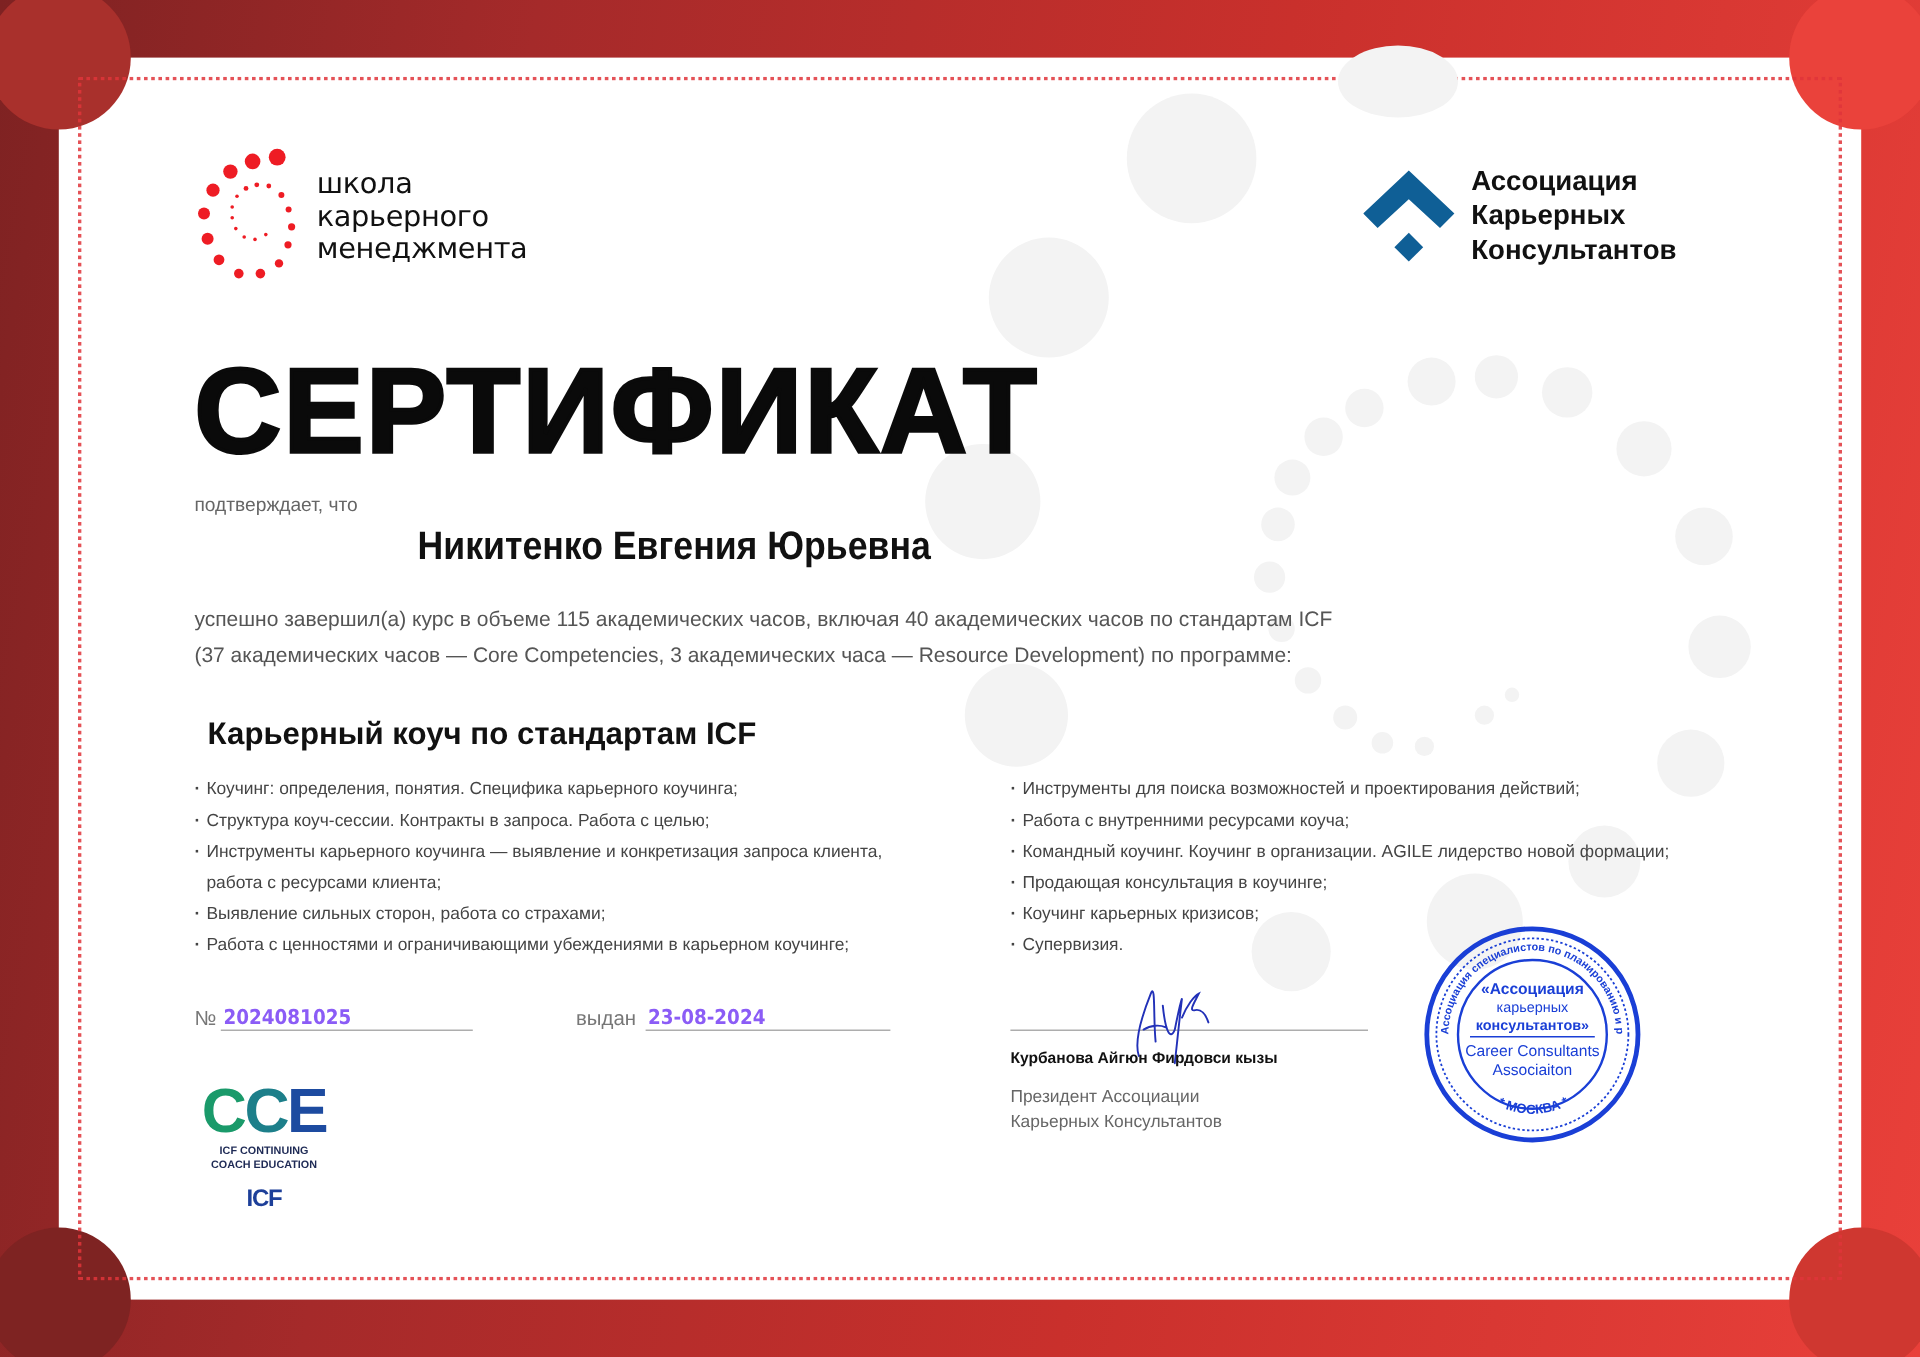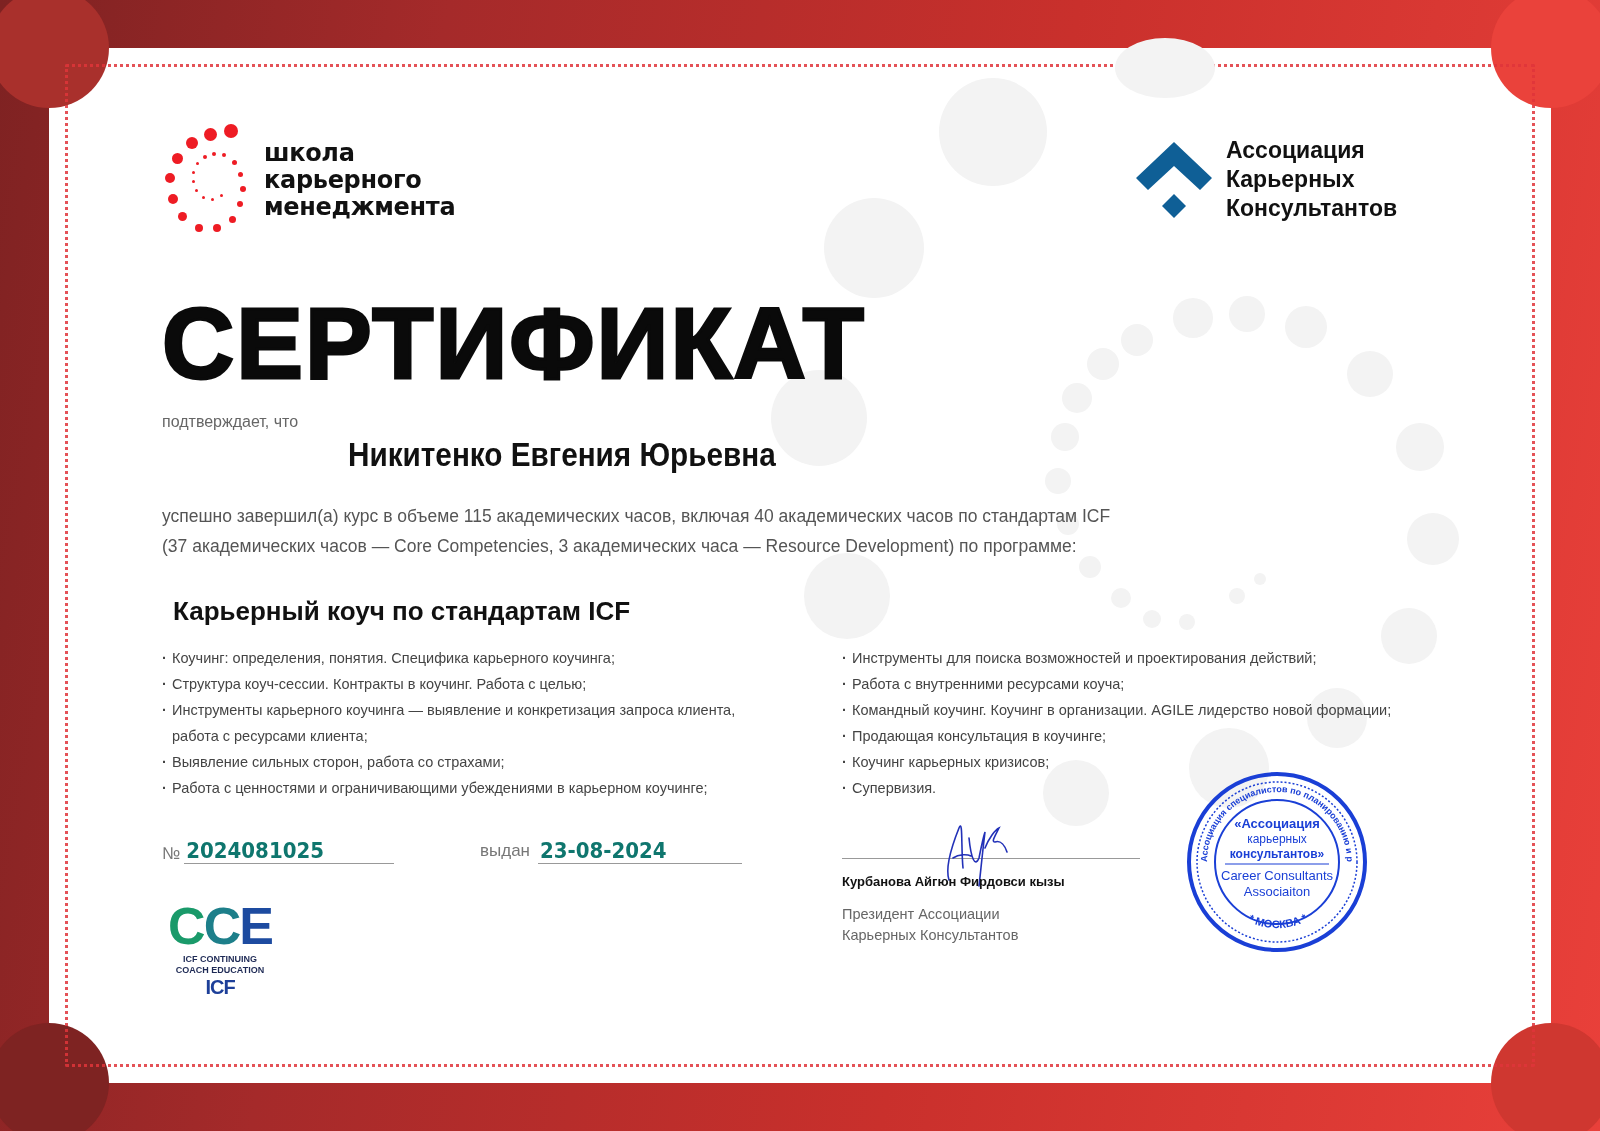--- a/index.html
+++ b/index.html
@@ -29,21 +29,21 @@
 
   
   .bg-dot { position: absolute; border-radius: 50%; background: #f3f3f3; }
 
   
   .school-logo { position: absolute; left: 113px; top: 76px; display: flex; align-items: center; }
   .school-mark { width: 92px; height: 112px; position: relative; }
   .school-mark span { position: absolute; border-radius: 50%; background: #ee1c24; }
   .school-text {
     margin-left: 10px; font-family: "DejaVu Sans", sans-serif; font-size: 24px;
-    line-height: 27px; color: #111; font-weight: bold; letter-spacing: -0.3px;
+    line-height: 27px; color: #111; font-weight: normal; letter-spacing: -0.3px;
   }
 
   .assoc-logo { position: absolute; left: 1087px; top: 88px; display: flex; align-items: center; }
   .assoc-mark { width: 80px; height: 80px; position: relative; }
   .assoc-text {
     margin-left: 10px; font-size: 23px; line-height: 29px; font-weight: bold; color: #111;
   }
 
   .title {
     position: absolute; left: 113px; top: 238px; font-size: 100px; font-weight: 900;
@@ -62,42 +62,42 @@
     position: absolute; left: 124px; top: 548px; font-size: 26px; font-weight: bold; color: #111;
   }
   .topics { position: absolute; font-size: 14.5px; line-height: 26px; color: #444; list-style: none; }
   .topics li { position: relative; padding-left: 10px; }
   .topics li::before { content: "·"; position: absolute; left: 0; top: 0; font-weight: bold; }
   .topics-left { left: 113px; top: 597px; width: 670px; }
   .topics-right { left: 793px; top: 597px; width: 680px; }
 
   .meta-row { position: absolute; top: 790px; font-size: 17px; color: #777; display: flex; align-items: flex-end; }
   .meta-row .val {
-    display: inline-block; border-bottom: 1.5px solid #999; color: #0f766e; font-weight: bold;
-    font-size: 22px; padding-left: 2px; font-family: "DejaVu Sans Condensed", "DejaVu Sans", sans-serif;
+    display: inline-block; border-bottom: 1.5px solid #999; color: #8b5cf6; font-weight: bold;
+    font-size: 17px; padding-left: 2px; font-family: "DejaVu Sans Condensed", "DejaVu Sans", sans-serif;
   }
   .meta-num { left: 113px; }
   .meta-num .val { width: 210px; margin-left: 4px; }
   .meta-date { left: 431px; align-items: center; }
   .meta-date .val { width: 204px; margin-left: 8px; }
 
   .sign-line { position: absolute; left: 793px; top: 810px; width: 298px; border-top: 1.5px solid #999; }
   .signature { position: absolute; left: 890px; top: 760px; }
   .signer-name { position: absolute; left: 793px; top: 826px; font-size: 13px; font-weight: bold; color: #111; }
   .signer-role { position: absolute; left: 793px; top: 856px; font-size: 14.5px; line-height: 21px; color: #666; }
 
   .stamp { position: absolute; left: 1136px; top: 722px; width: 184px; height: 184px; }
 
   .cce-logo { position: absolute; left: 113px; top: 852px; width: 116px; text-align: center; }
   .cce-letters { font-size: 52px; font-weight: 900; letter-spacing: -2px; line-height: 52px; }
   .cce-letters .c1 { color: #1a9a6a; }
   .cce-letters .c2 { color: #1d7f8a; }
   .cce-letters .e  { color: #1d4ba0; }
   .cce-sub { font-size: 9px; font-weight: bold; color: #1e2a55; line-height: 11px; margin-top: 2px; }
-  .icf-mark { font-size: 20px; font-weight: 900; color: #1d3f99; margin-top: 0; letter-spacing: -1px; }
+  .icf-mark { font-size: 20px; font-weight: 900; color: #1d3f99; margin-top: 12px; letter-spacing: -1px; }
 </style>
 </head>
 <body>
 
 <div class="sheet">
   <div class="corner-cut cut-tl"></div>
   <div class="corner-cut cut-tr"></div>
   <div class="corner-cut cut-bl"></div>
   <div class="corner-cut cut-br"></div>
   <div class="dotted-frame"></div>
@@ -186,21 +186,21 @@
 
   <div class="course-desc">
     <div>успешно завершил(а) курс в объеме 115 академических часов, включая 40 академических часов по стандартам ICF</div>
     <div>(37 академических часов — Core Competencies, 3 академических часа — Resource Development) по программе:</div>
   </div>
 
   <div class="program">Карьерный коуч по стандартам ICF</div>
 
   <ul class="topics topics-left">
     <li>Коучинг: определения, понятия. Специфика карьерного коучинга;</li>
-    <li>Структура коуч-сессии. Контракты в коучинг. Работа с целью;</li>
+    <li>Структура коуч-сессии. Контракты в запроса. Работа с целью;</li>
     <li style="width:620px;">Инструменты карьерного коучинга — выявление и конкретизация запроса клиента, работа с ресурсами клиента;</li>
     <li>Выявление сильных сторон, работа со страхами;</li>
     <li>Работа с ценностями и ограничивающими убеждениями в карьерном коучинге;</li>
   </ul>
 
   <ul class="topics topics-right">
     <li>Инструменты для поиска возможностей и проектирования действий;</li>
     <li>Работа с внутренними ресурсами коуча;</li>
     <li>Командный коучинг. Коучинг в организации. AGILE лидерство новой формации;</li>
     <li>Продающая консультация в коучинге;</li>

